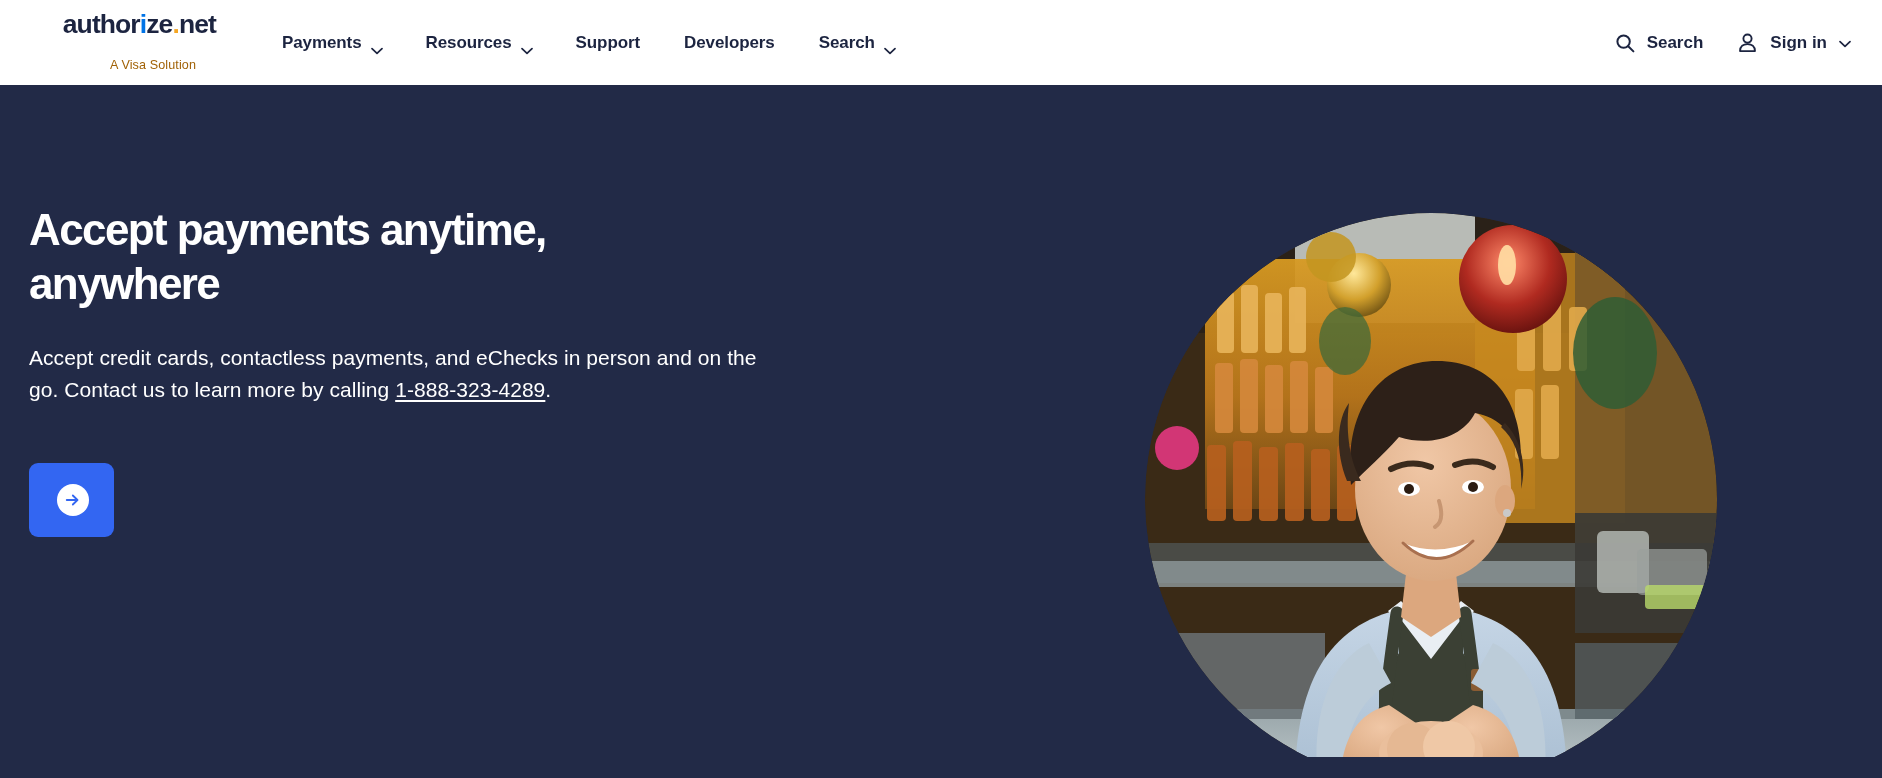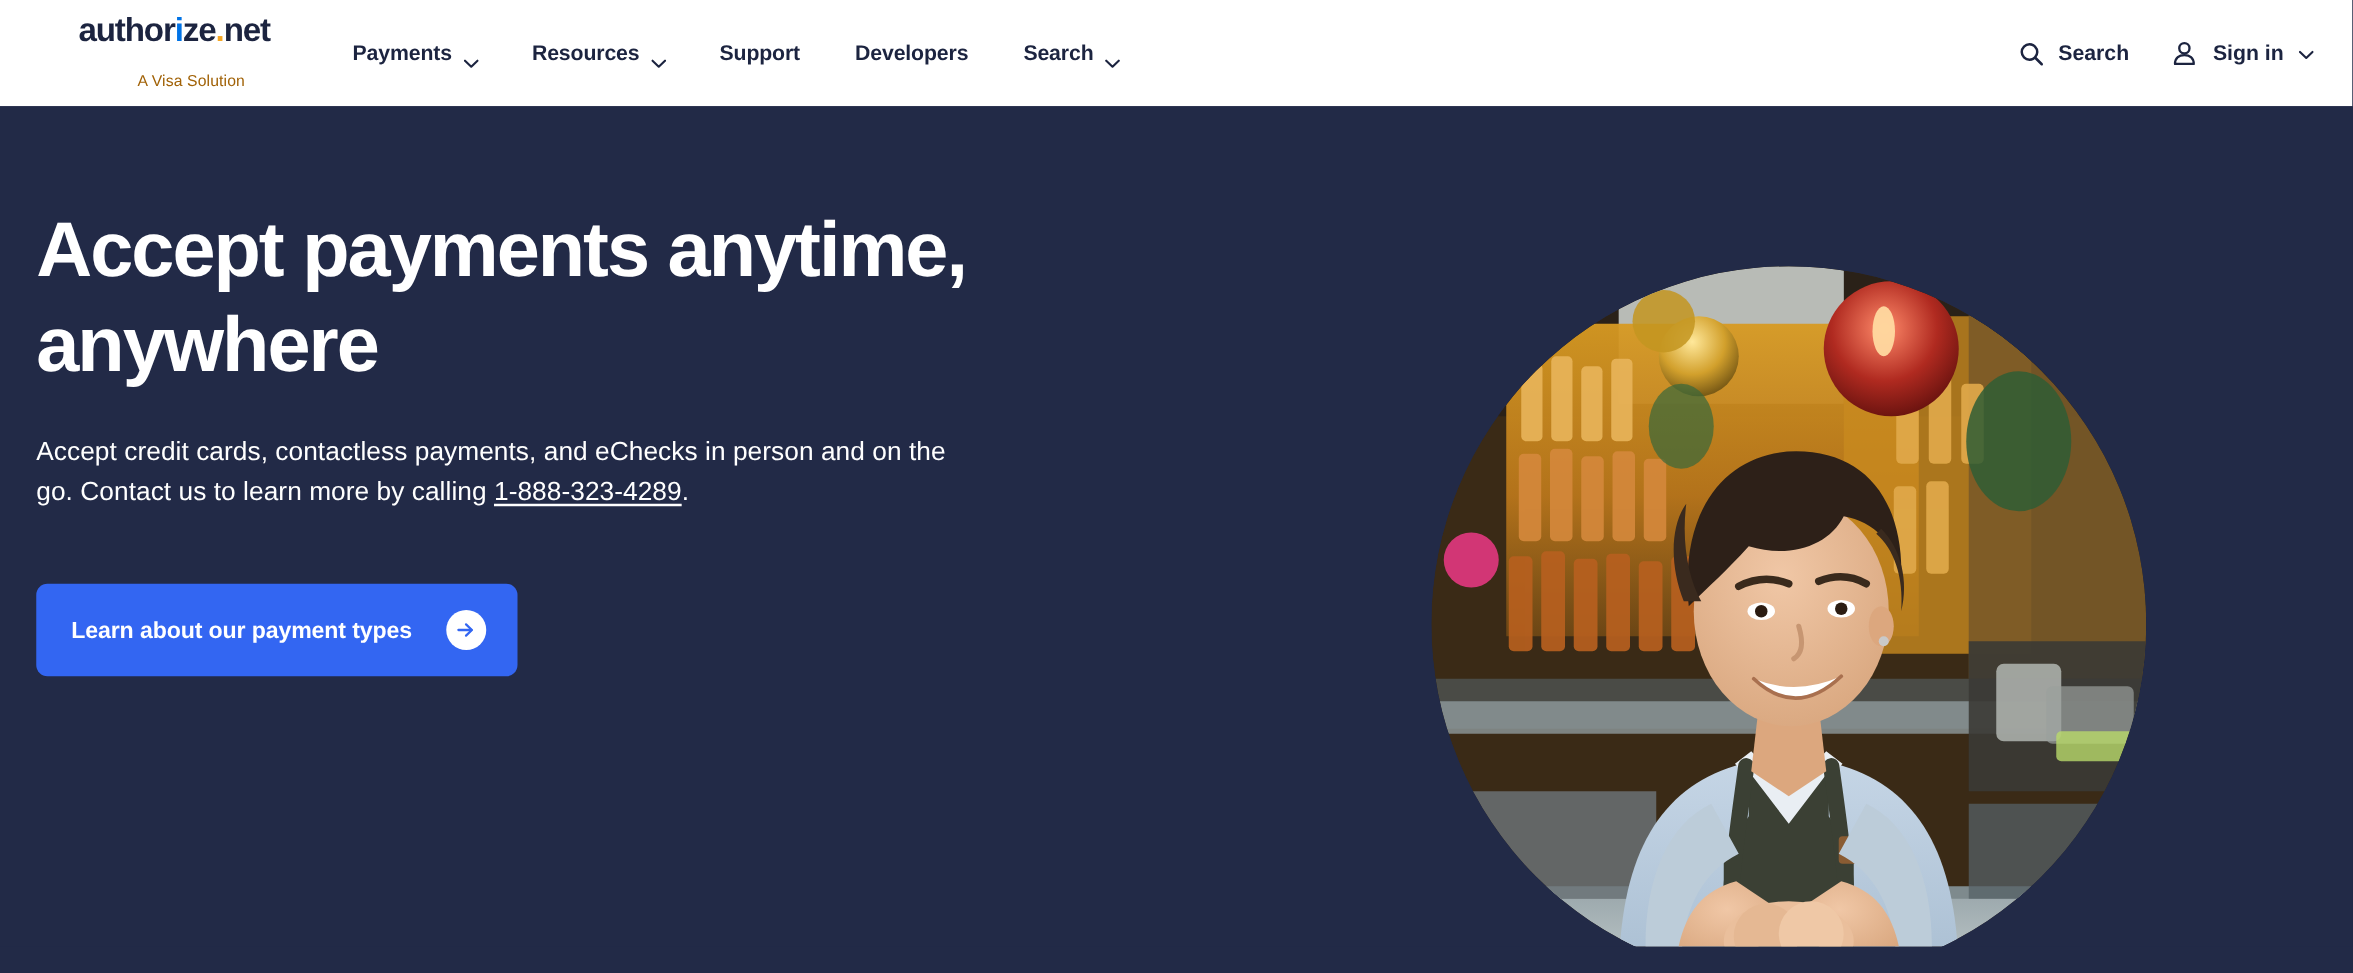--- a/index.html
+++ b/index.html
@@ -101,25 +101,25 @@
     overflow:hidden;
   }
   .hero-copy{
     position:absolute;
     left:29px;
     top:0;
     width:800px;
   }
   .hero-title{
     color:#ffffff;
-    font-size:62px;
+    font-size:44px;
     font-weight:bold;
     line-height:1.22;
     letter-spacing:-1.6px;
-    margin-top:78px;
+    margin-top:118px;
   }
   .hero-sub{
     color:#ffffff;
     font-size:21px;
     line-height:1.52;
     margin-top:32px;
     max-width:760px;
     letter-spacing:0.05px;
   }
   .phone-link{
@@ -251,21 +251,20 @@
 
   <div class="hero-copy">
     <h1 class="hero-title">
       <span>Accept payments anytime,</span><br>
       <span>anywhere</span>
     </h1>
 
     <p class="hero-sub"><span>Accept credit cards, contactless payments, and eChecks in person and on the go. Contact us to learn more by calling </span><a class="phone-link">1-888-323-4289</a><span>.</span></p>
 
     <button class="cta">
-      <span class="cta-label">Learn about our payment types</span>
       <span class="cta-arrow">
         <svg viewBox="0 0 24 24" width="20" height="20">
           <line x1="4.5" y1="12" x2="17" y2="12" stroke="#3366f2" stroke-width="2.2" stroke-linecap="round"></line>
           <path d="M11.8 6.6 L17.4 12 L11.8 17.4" fill="none" stroke="#3366f2" stroke-width="2.2" stroke-linecap="round" stroke-linejoin="round"></path>
         </svg>
       </span>
     </button>
   </div>
 
   <div class="photo">

